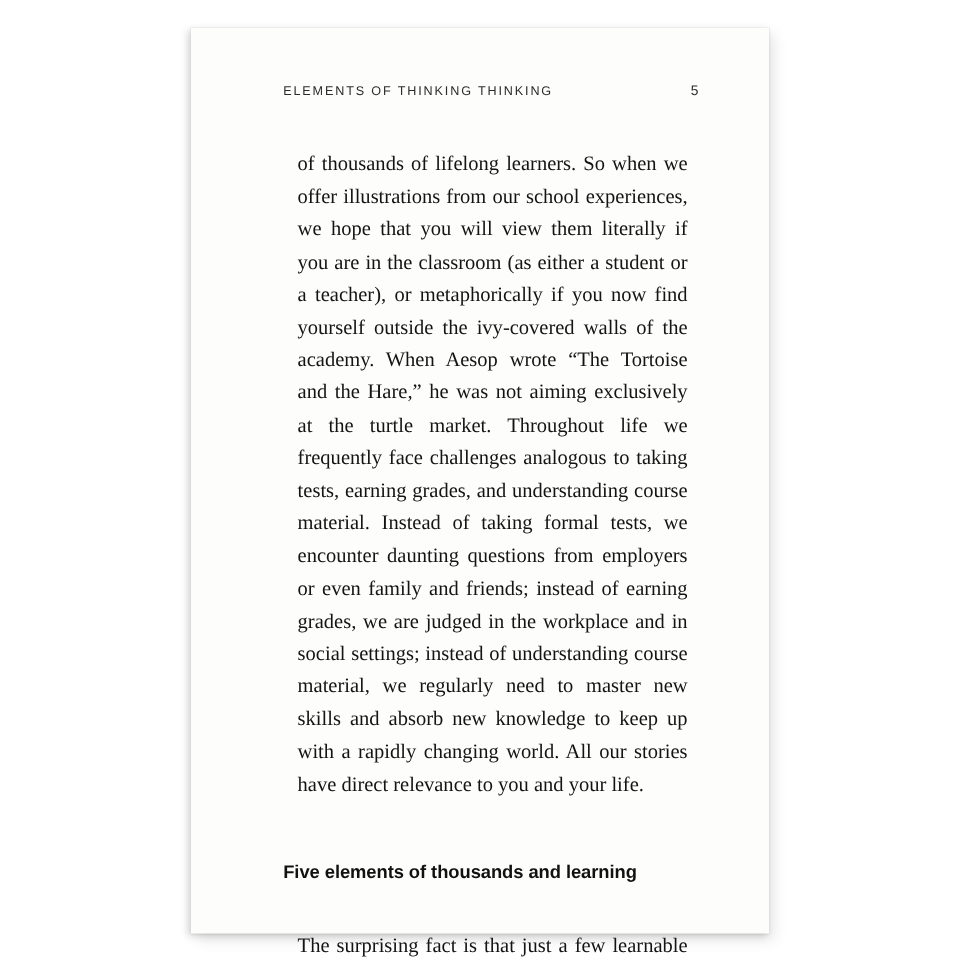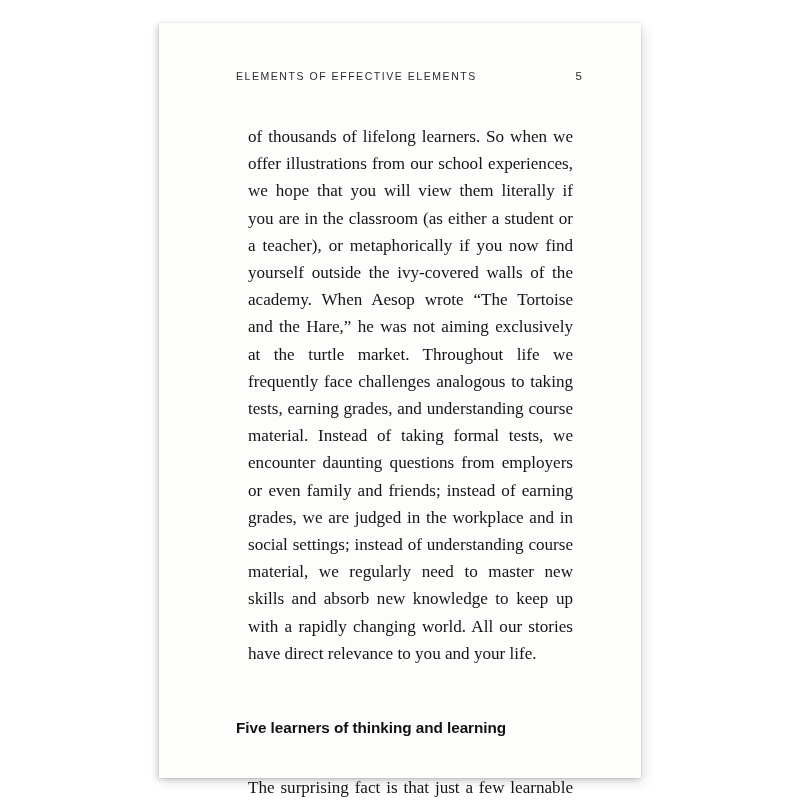--- a/index.html
+++ b/index.html
@@ -102,31 +102,31 @@
   .gap-after-heading  { height: 23px; }
 </style>
 </head>
 <body>
 
 <div id="canvas">
 
   <div id="page-sheet">
 
     <div id="running-head">
-      <span class="rh-title">ELEMENTS OF EFFECTIVE ELEMENTS</span>
+      <span class="rh-title">ELEMENTS OF THINKING THINKING</span>
       <span class="rh-folio">5</span>
     </div>
 
     <div id="text-column">
 
       <p class="body-par">of thousands of lifelong learners. So when we offer illustrations from our school experiences, we hope that you will view them literally if you are in the classroom (as either a student or a teacher), or metaphorically if you now find yourself outside the ivy-covered walls of the academy. When Aesop wrote “The Tortoise and the Hare,” he was not aiming exclusively at the turtle market. Throughout life we frequently face challenges analogous to taking tests, earning grades, and understanding course material. Instead of taking formal tests, we encounter daunting questions from employers or even family and friends; instead of earning grades, we are judged in the workplace and in social settings; instead of understanding course material, we regularly need to master new skills and absorb new knowledge to keep up with a rapidly changing world. All our stories have direct relevance to you and your life.</p>
 
       <div class="gap-before-heading"></div>
 
-      <h2 class="sub-heading">Five learners of thinking and learning</h2>
+      <h2 class="sub-heading">Five elements of thousands and learning</h2>
 
       <div class="gap-after-heading"></div>
 
       <p class="body-par"><span>The surprising fact is that just a few learnable strategies of thinking can make you more effective in the classroom, the boardroom, and the living room. You can personally </span><em>choose</em><span> to become more successful by adopting five learnable habits, which, in this book, we not only explain in detail but also make concrete and practical. Here in this section we briefly introduce those important habits to come.</span></p>
 
     </div>
   </div>
 </div>
 
 </body></html>

